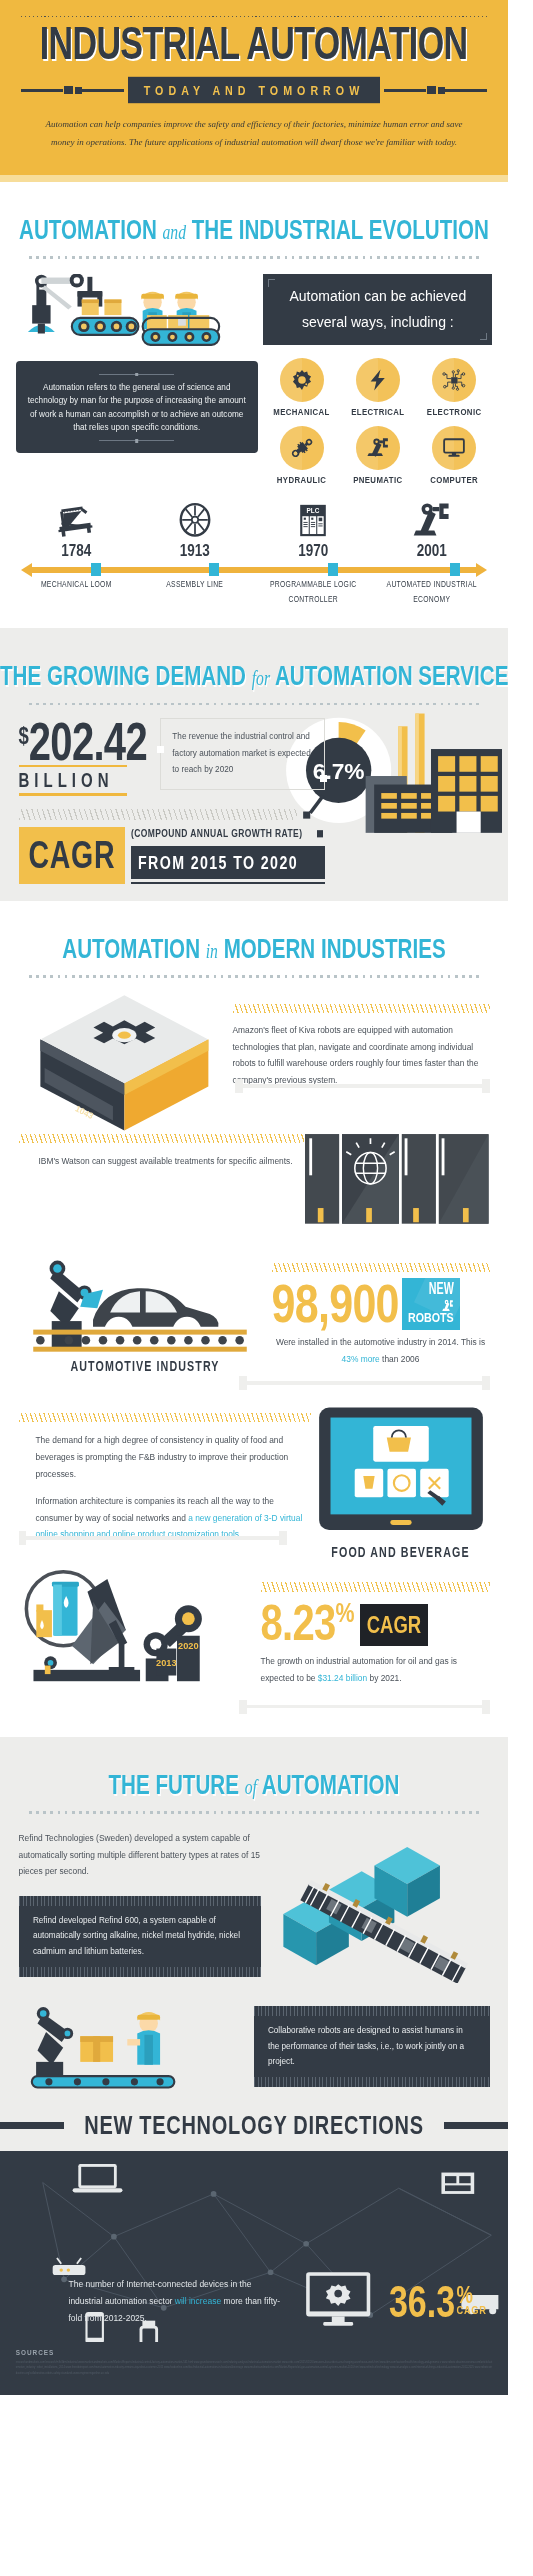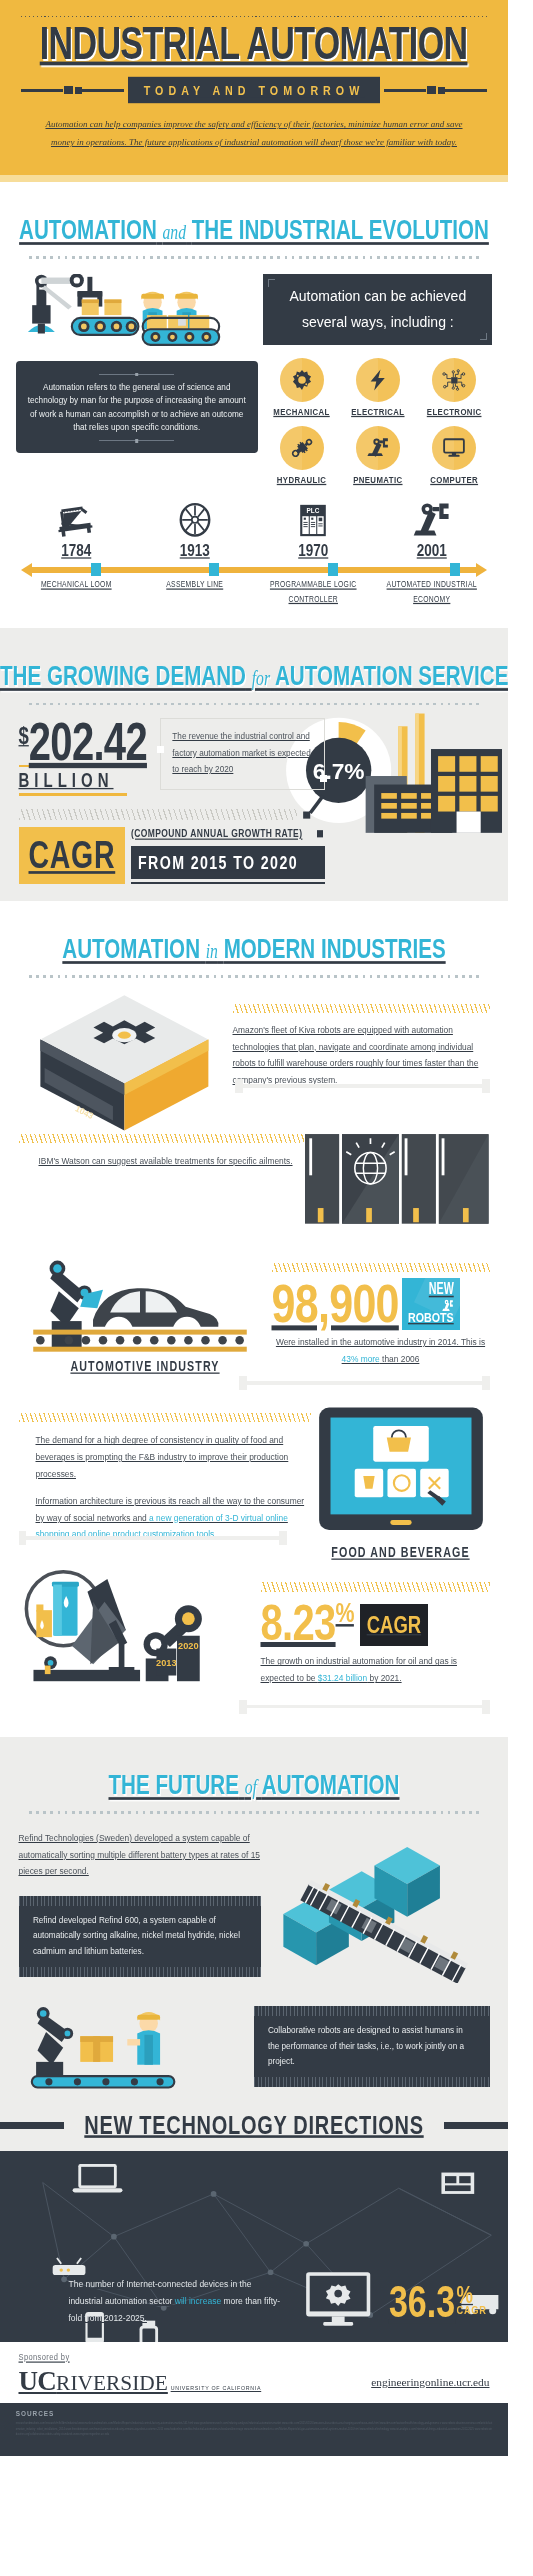--- a/index.html
+++ b/index.html
@@ -3,21 +3,21 @@
 <meta charset="utf-8">
 <style>
   * { box-sizing: border-box; margin: 0; padding: 0; }
   html, body { background: #ffffff; }
   body {
     width: 534px;
     font-family: "Liberation Sans", sans-serif;
     color: #333b45;
     -webkit-font-smoothing: antialiased;
   }
-  .page { width: 508px; position: relative; overflow: hidden; text-decoration: underline; }
+  .page { width: 508px; position: relative; overflow: hidden; }
 
   
   .hero { background: #f0b940; padding: 15.7px 21.4px 24px; text-align: center; position: relative; }
   .dotrow { height: 2.8px; display: flex; justify-content: center; gap: 2.8px; margin-bottom: 7.1px; }
   .dotrow i { width: 1.4px; height: 1.4px; border-radius: 50%; background: #3b444f; display: block; }
   .hero-title {
     font-family: "Liberation Sans Narrow", "Liberation Sans", sans-serif;
     font-size: 37px; font-weight: bold; letter-spacing: -0.7px; color: #333b45;
     transform: scaleX(0.92) scaleY(1.25); transform-origin: center;
     text-shadow: 1.4px 1.4px 0 #ffffff;
@@ -1084,21 +1084,21 @@
       <div class="end l"></div>
       <div class="hbar"></div>
       <div class="end r"></div>
     </div>
 
     <div class="row" style="padding-top:15.7px;align-items:flex-start">
       <div style="width:299px;padding-top:7.1px">
         <div class="ygt" style="width:292px"></div>
         <p class="para" style="margin-top:10px;padding-left:17px">The demand for a high degree of consistency in quality of food and beverages is prompting the F&amp;B industry to improve their production processes.</p>
         <p class="para" style="margin-top:10px;padding-left:17px">
-          <span>Information architecture is previous its reach all the way to the consumer by way of social networks and </span><span class="cy">a new generation of 3-D virtual online shopping and online product customization tools.</span>
+          <span>Information architecture is companies its reach all the way to the consumer by way of social networks and </span><span class="cy">a new generation of 3-D virtual online shopping and online product customization tools.</span>
         </p>
       </div>
       <div style="flex:1">
         <svg width="178" height="137" viewBox="0 0 250 192">
           <rect x="10" y="2" width="230" height="172" rx="14" fill="#333b45"></rect>
           <rect x="26" y="16" width="198" height="136" fill="#33b5d6"></rect>
           <rect x="110" y="160" width="30" height="7" rx="3.5" fill="#f2bf4b"></rect>
 
           <rect x="86" y="28" width="78" height="50" rx="3" fill="#fff"></rect>
           <path d="M105 44 h34 l-4 20 h-26 z" fill="#f2bf4b"></path>
@@ -1429,31 +1429,20 @@
       <div style="display:flex;align-items:flex-start;margin-right:2.8px">
         <div class="big363">36.3</div>
         <div style="display:flex;flex-direction:column;margin-left:1.4px;margin-top:1.4px">
           <div class="big363" style="font-size:18.5px">%</div>
           <div class="cagr-sm">CAGR</div>
         </div>
       </div>
     </div>
   </div>
 
-  <div class="footer">
-    <div class="sponsored">Sponsored by</div>
-    <div class="foot-row">
-      <div class="uc-logo">
-        <span class="uc-uc">UC</span>
-        <span class="uc-river">RIVERSIDE</span>
-        <span class="uc-small">UNIVERSITY OF CALIFORNIA</span>
-      </div>
-      <div class="foot-url">engineeringonline.ucr.edu</div>
-    </div>
-  </div>
 
   <div class="sources">
     <h6>SOURCES</h6>
     <p>researchandmarkets.com/research/m9c8dm/industrial  www.marketsandmarkets.com/Market-Reports/industrial-control-factory-automation-market-541.html  www.grandviewresearch.com/industry-analysis/industrial-automation-market  www.cnbc.com/2015/01/20/amazons-kiva-robots-are-changing-warehouse-work.html  www.ibm.com/watson/health/oncology-and-genomics  www.roboticsbusinessreview.com/article/automotive_industry_robot_installations_2014  www.therobotreport.com/news/automotive-industry-remains-top-robot-customer-2015  www.foodonline.com/doc/industrial-automation-in-food-and-beverage  www.marketsandmarkets.com/Market-Reports/oil-gas-automation-control-systems-market-1010.html  www.refind.se/technology  www.iot-analytics.com/internet-of-things-industrial-automation-2012-2025  www.roboticsindustries.org/collaborative-robots-safety-standards  www.engineeringonline.ucr.edu</p>
   </div>
 
 </div>
 
 
 </body></html>

